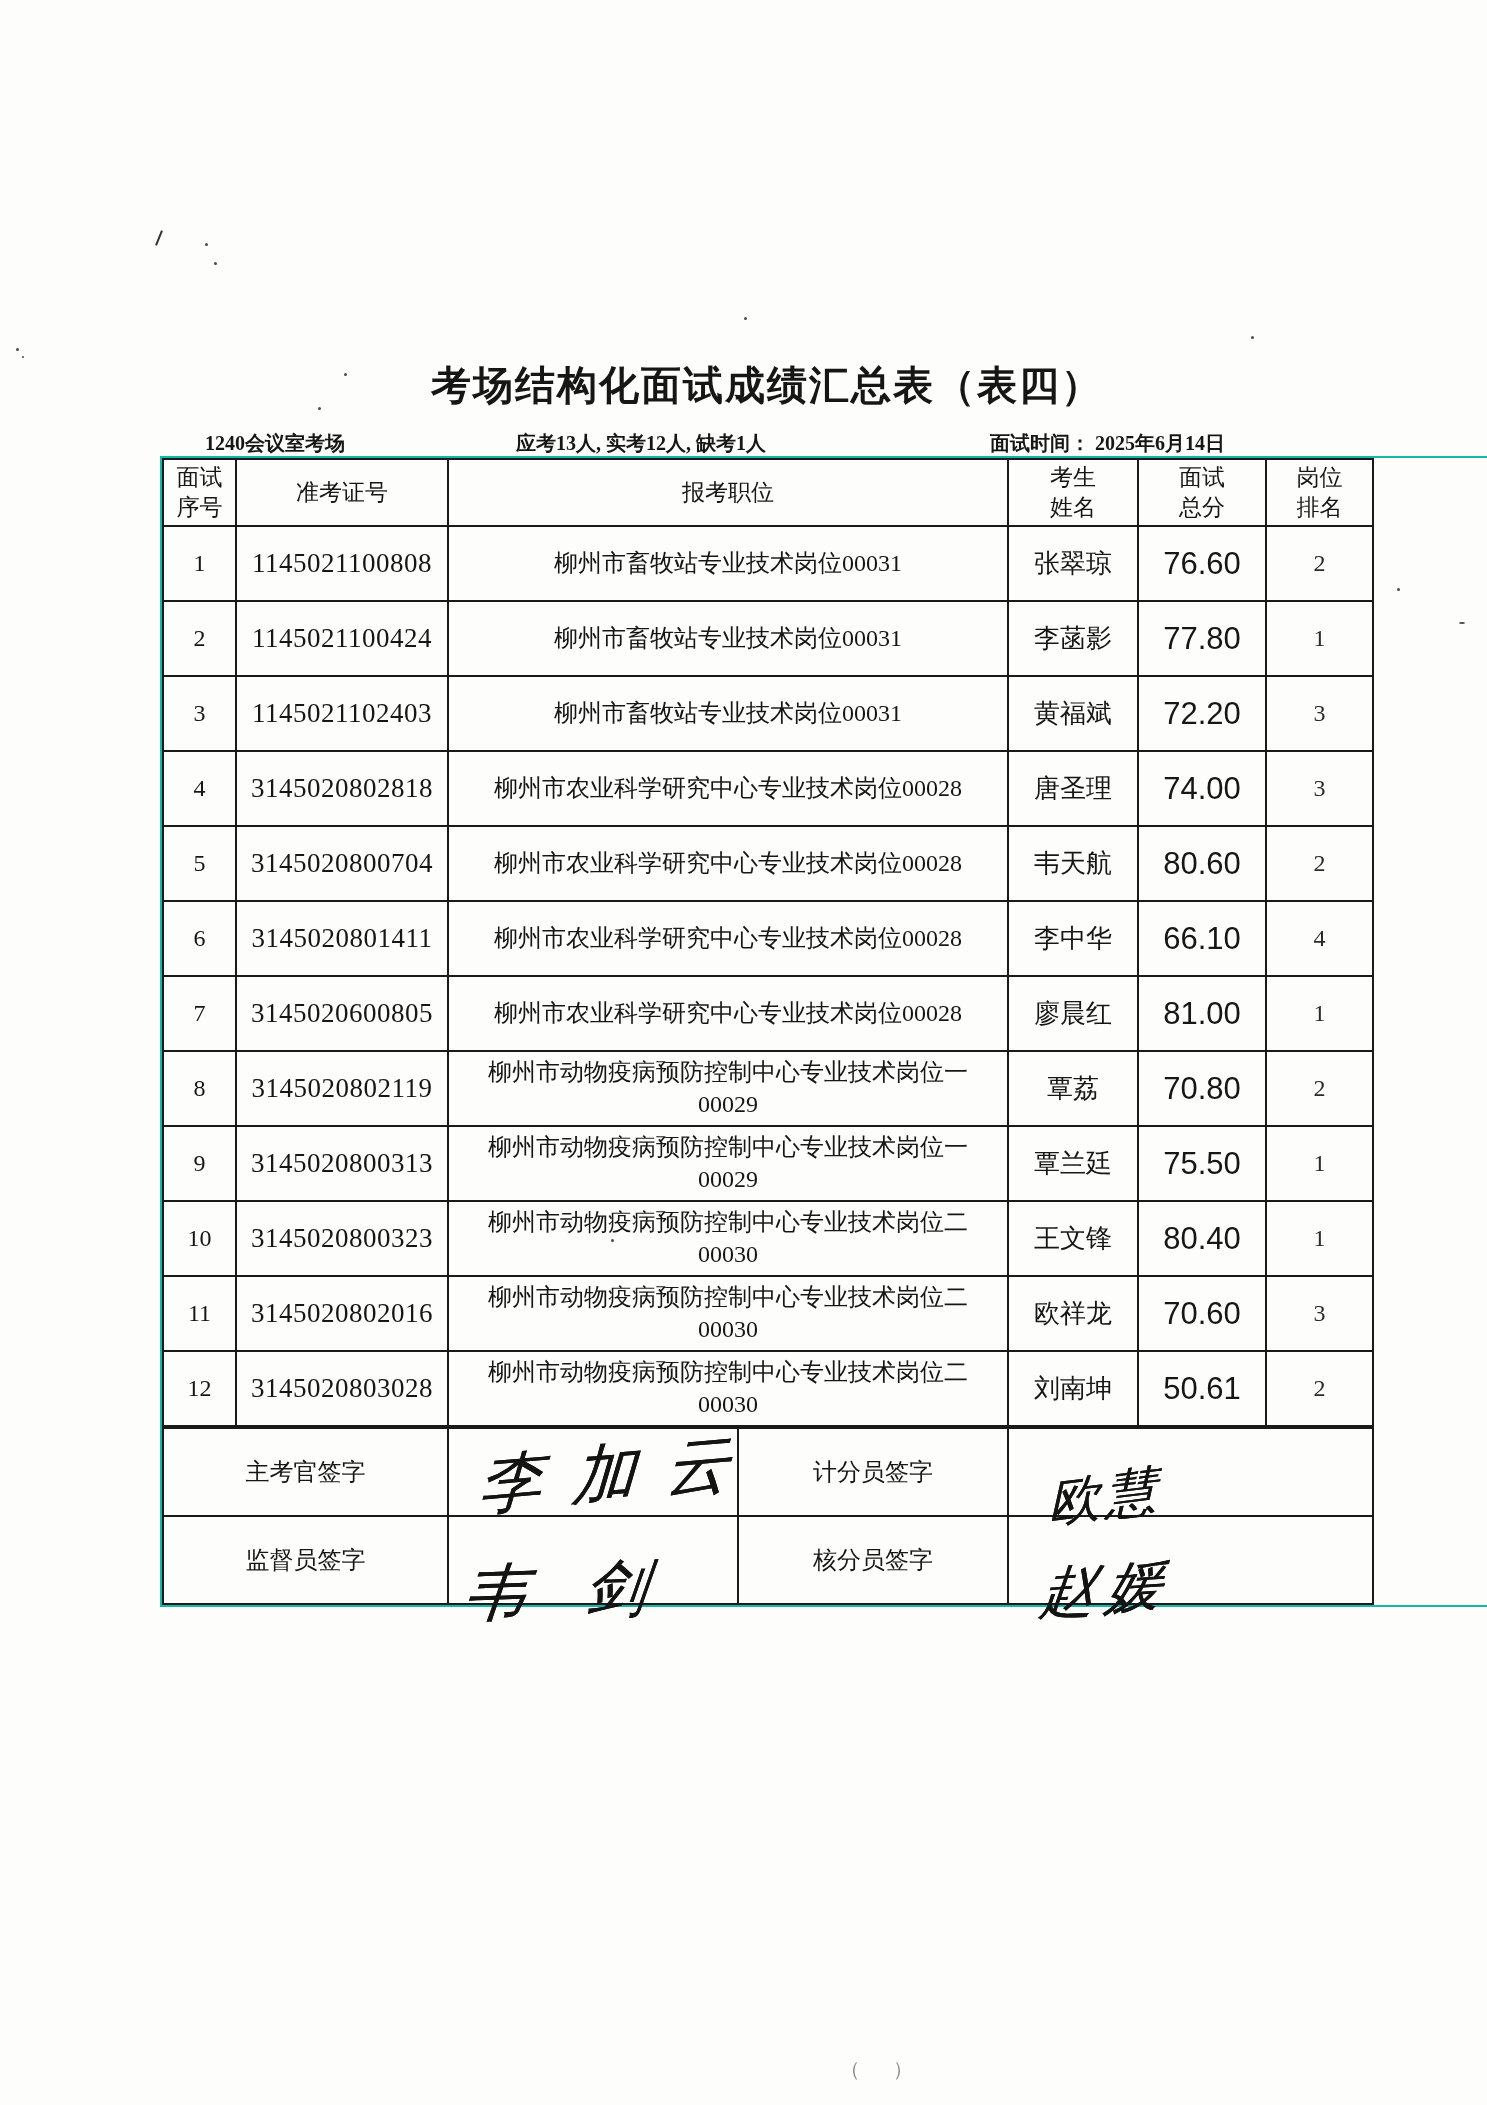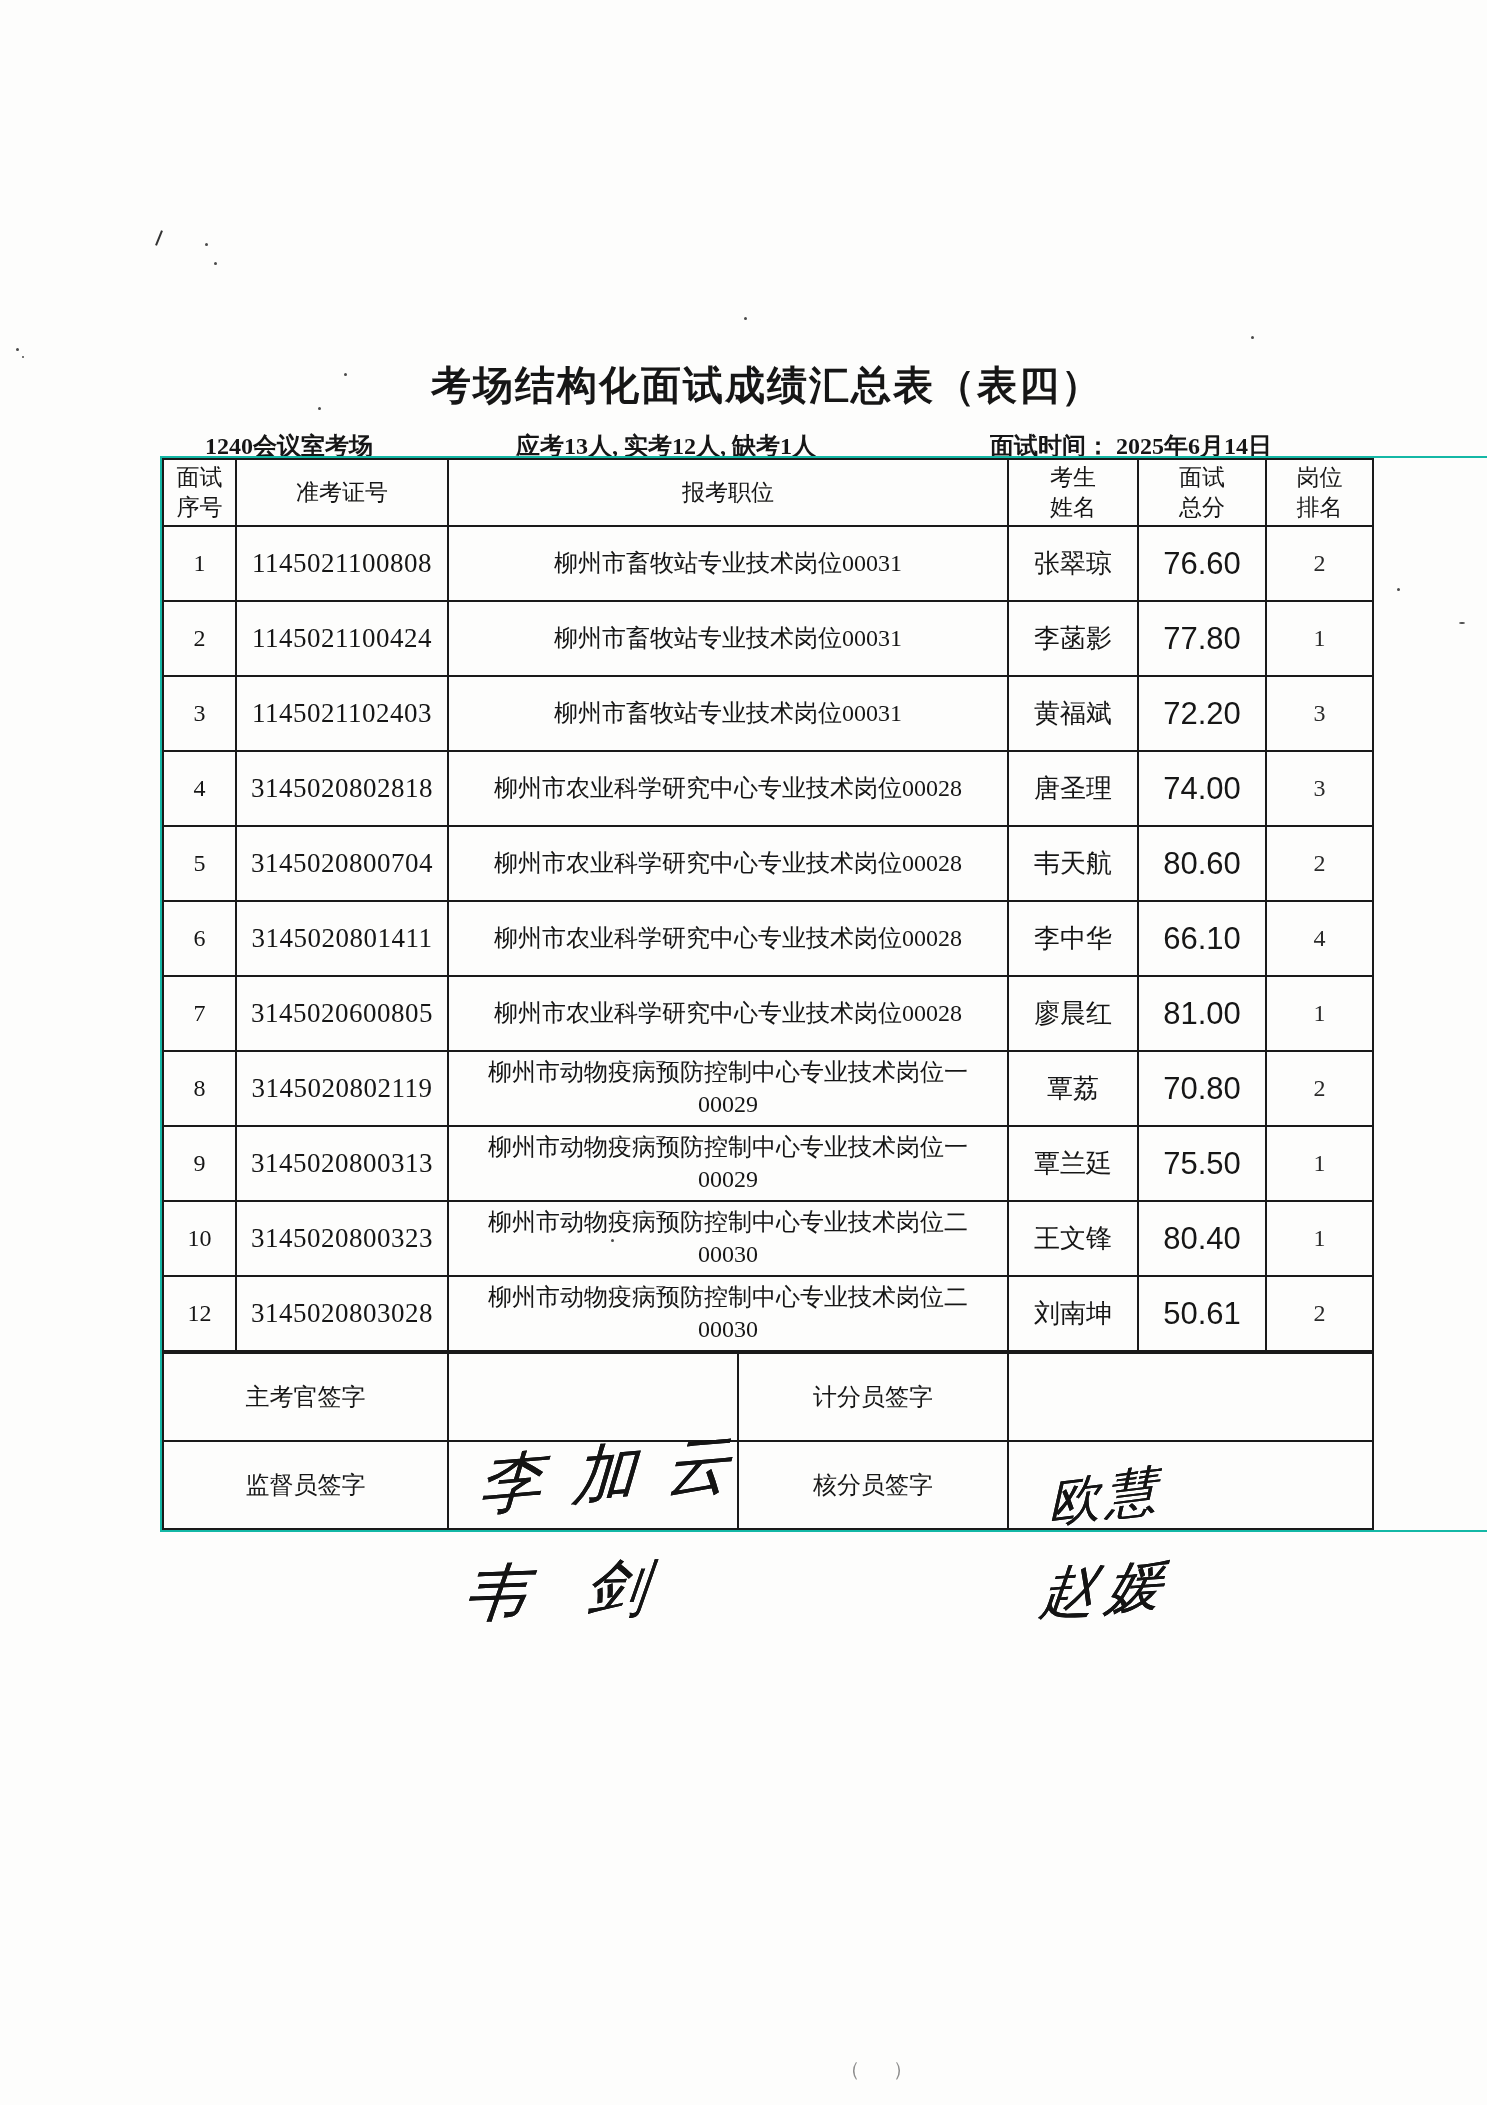--- a/index.html
+++ b/index.html
@@ -8,21 +8,21 @@
     background:#fdfdfc;
     font-family:"Liberation Serif","DejaVu Serif",serif;
     color:#161616;
     overflow:hidden;
   }
   .title {
     position:absolute; left:162px; top:358px; width:1210px;
     text-align:center; font-size:40px; font-weight:700; letter-spacing:2px;
     white-space:nowrap;
   }
-  .info { position:absolute; top:430px; font-size:24px; font-weight:700; white-space:nowrap;text-decoration:underline; }
+  .info { position:absolute; top:430px; font-size:20px; font-weight:700; white-space:nowrap; }
   .info-room { left:205px; }
   .info-counts { left:516px; }
   .info-time { left:990px;text-align:center; }
 
   .tablewrap {
     position:absolute; left:160px; top:456px; width:1420px;
     border:2px solid #14b8a6; box-sizing:border-box;
   }
   table { border-collapse:collapse; table-layout:fixed; width:1210px; }
   td,th { border:2px solid #1a1a1a; text-align:center; vertical-align:middle; padding:0; }
@@ -164,20 +164,29 @@
     <tr class="r-data">
       <td class="c-seq">10</td>
       <td class="c-id">3145020800323</td>
       <td class="c-pos">柳州市动物疫病预防控制中心专业技术岗位二
 00030</td>
       <td class="c-name">王文锋</td>
       <td class="c-score">80.40</td>
       <td class="c-rank">1</td>
     </tr>
     <tr class="r-data">
+      <td class="c-seq">11</td>
+      <td class="c-id">3145020802016</td>
+      <td class="c-pos">柳州市动物疫病预防控制中心专业技术岗位二
+00030</td>
+      <td class="c-name">欧祥龙</td>
+      <td class="c-score">70.60</td>
+      <td class="c-rank">3</td>
+    </tr>
+    <tr class="r-data">
       <td class="c-seq">12</td>
       <td class="c-id">3145020803028</td>
       <td class="c-pos">柳州市动物疫病预防控制中心专业技术岗位二
 00030</td>
       <td class="c-name">刘南坤</td>
       <td class="c-score">50.61</td>
       <td class="c-rank">2</td>
     </tr>
   </tbody>
     </table>

